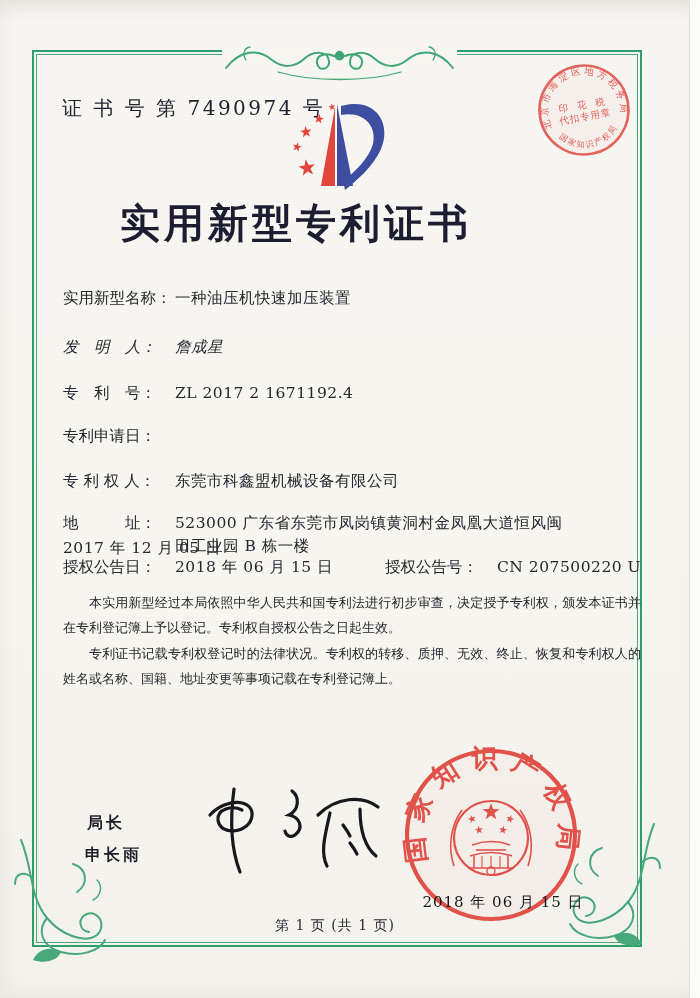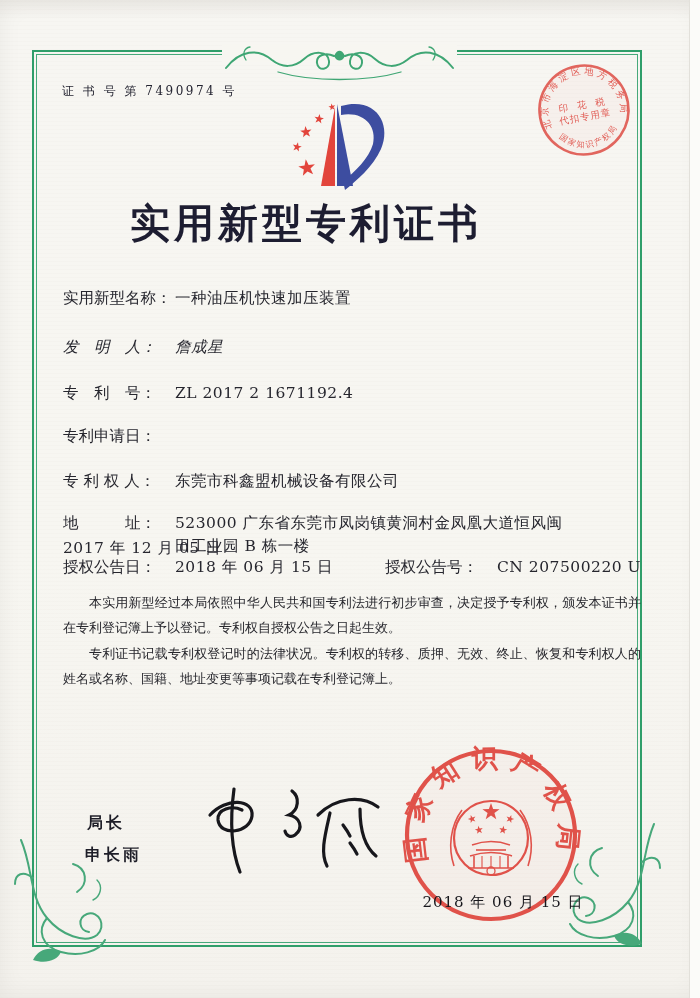--- a/index.html
+++ b/index.html
@@ -20,23 +20,23 @@
   .paper::before{ 
     content:"";position:absolute;inset:0;
     background:repeating-linear-gradient(0deg,rgba(120,110,90,0.018) 0 1px,transparent 1px 4px);
   }
   .frame{
     position:absolute;left:32px;top:50px;width:606px;height:893px;
     border:2.5px solid #2f9e6a;z-index:1;
   }
   .frame-inner{position:absolute;inset:2px;border:1px solid #46a97a;}
   .abs{position:absolute;z-index:3;}
-  .cert-number{left:62px;top:83px;font-size:12px;letter-spacing:2.5px;color:#232330;}
+  .cert-number{left:62px;top:95px;font-size:20px;letter-spacing:2.5px;color:#232330;}
   .title{left:32px;top:196px;width:528px;text-align:center;
-    font-size:40px;font-weight:700;letter-spacing:4px;color:#1d1d31;padding-left:10px;}
+    font-size:40px;font-weight:700;letter-spacing:4px;color:#1d1d31;}
   .field-row{left:63px;display:flex;font-size:15.5px;color:#26262e;line-height:23px;}
   .field-label{flex:0 0 112px;white-space:nowrap;}
   .field-value{letter-spacing:0.5px;}
   .row1{top:287px;} .row2{top:336px;font-style:italic;} .row3{top:382px;} .row4{top:425px;flex-direction:column;}
   .row5{top:470px;} .row6{top:512px;} .row7a{top:556px;} 
   .row7b{top:556px;left:385px;}
   .row6 .field-value{width:400px;}
   .paragraphs{left:63px;top:590px;width:578px;font-size:13px;line-height:25.3px;
     color:#26262c;text-align:justify;}
   .paragraphs p{margin:0;text-indent:2em;}
@@ -204,14 +204,15 @@
       <path d="M74,112 L74,124 M108,112 L108,124 M68,124 L114,124"></path>
       <path d="M82,112 L82,124 M91,112 L91,124 M100,112 L100,124" stroke-width="1.1"></path>
       <circle cx="91" cy="127" r="4" stroke-width="1.3"></circle>
       <path d="M54,122 C48,104 50,82 62,66"></path>
       <path d="M128,122 C134,104 132,82 120,66"></path>
     </g>
   </svg>
 
   <div class="abs seal-date">2018 年 06 月 15 日</div>
 
+  <div class="abs footer">第 1 页 (共 1 页)</div>
 
 </div>
 
 </body></html>

